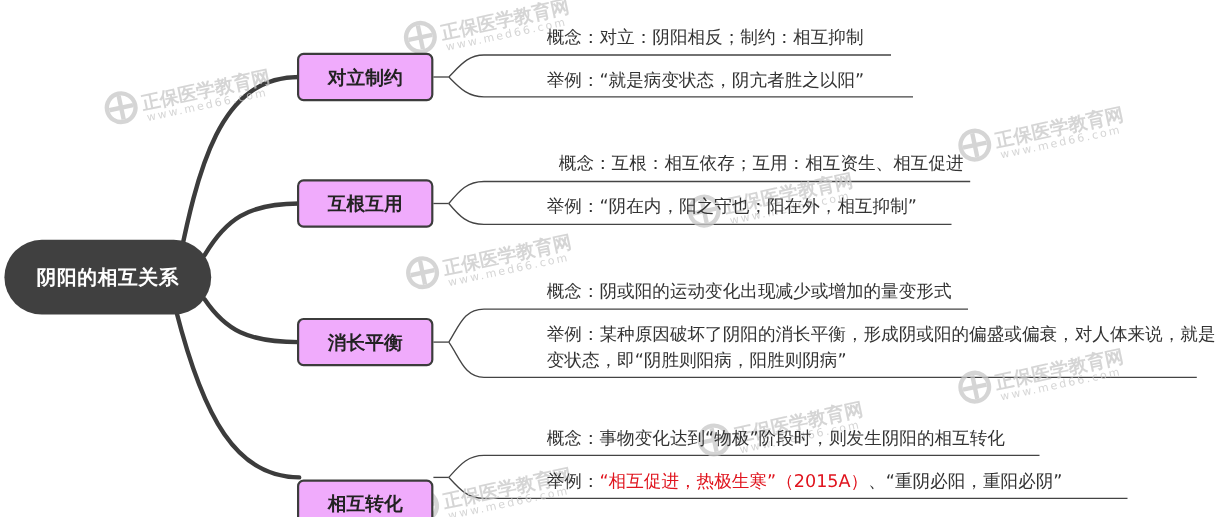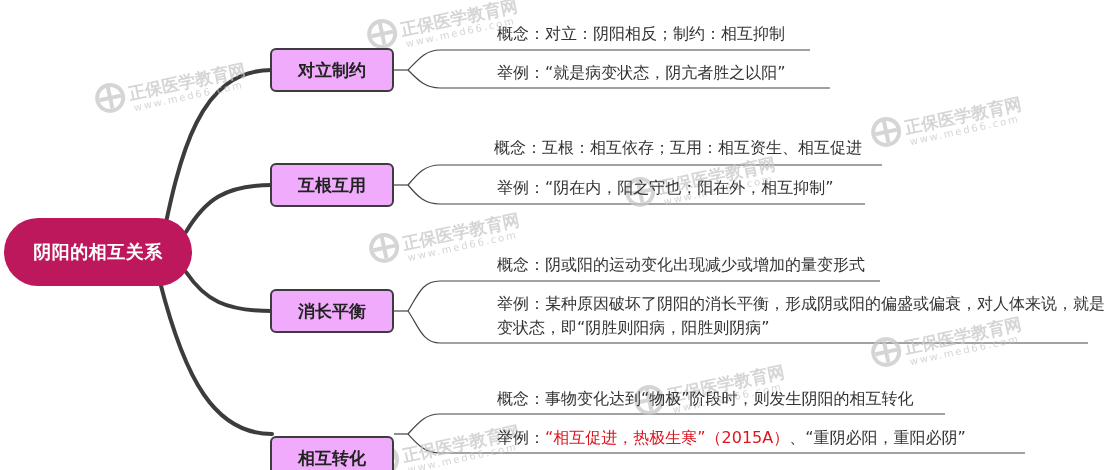--- a/index.html
+++ b/index.html
@@ -1,21 +1,21 @@
 <!DOCTYPE html>
 <html><head>
   <meta charset="utf-8">
   <style>
     html, body { margin: 0; padding: 0; background: #ffffff; }
     body { width: 1105px; height: 470px; position: relative; overflow: hidden;
            font-family: "DejaVu Sans", "Liberation Sans", sans-serif; }
     svg.links { position: absolute; left: 0; top: 0; }
     .root {
       position: absolute; left: 4px; top: 218px; width: 188px; height: 68px;
-      background: #be185d; border-radius: 34px;
+      background: #404040; border-radius: 34px;
       color: #ffffff; font-size: 18px; font-weight: bold;
       display: flex; align-items: center; justify-content: center;
       letter-spacing: 0.5px;
     }
     .branch {
       position: absolute; left: 270px; width: 124px; height: 44px;
       border: 2.5px solid #3c3c3c; border-radius: 6px; box-sizing: border-box;
       background: #f0abfc; color: #222222; font-size: 17px; font-weight: bold;
       display: flex; align-items: center; justify-content: center;
     }
@@ -108,21 +108,21 @@
 <div class="branch" style="top:289px;">
   <span>消长平衡</span>
 </div>
 <div class="branch" style="top:412px;margin-top:24px;">
   <span>相互转化</span>
 </div>
 
 <div class="leaf" style="left:457px; top:22px;">概念：对立：阴阳相反；制约：相互抑制</div>
 <div class="leaf" style="left:457px; top:61px;">举例：“就是病变状态，阴亢者胜之以阳”</div>
 
-<div class="leaf" style="left:454px; top:137px;font-family:Liberation Mono, monospace;">概念：互根：相互依存；互用：相互资生、相互促进</div>
+<div class="leaf" style="left:468px; top:137px;">概念：互根：相互依存；互用：相互资生、相互促进</div>
 <div class="leaf" style="left:457px; top:176px;">举例：“阴在内，阳之守也；阳在外，相互抑制”</div>
 
 <div class="leaf" style="left:457px; top:253px;">概念：阴或阳的运动变化出现减少或增加的量变形式</div>
 <div class="leaf wrap" style="left:457px; top:292px; width:625px;">举例：某种原因破坏了阴阳的消长平衡，形成阴或阳的偏盛或偏衰，对人体来说，就是病变状态，即“阴胜则阳病，阳胜则阴病”</div>
 
 <div class="leaf" style="left:457px; top:387px;">概念：事物变化达到“物极”阶段时，则发生阴阳的相互转化</div>
 <div class="leaf" style="left:457px; top:426px;">
   <span>举例：</span><span class="red">“相互促进，热极生寒”（2015A）</span><span>、“重阴必阳，重阳必阴”</span>
 </div>
 

